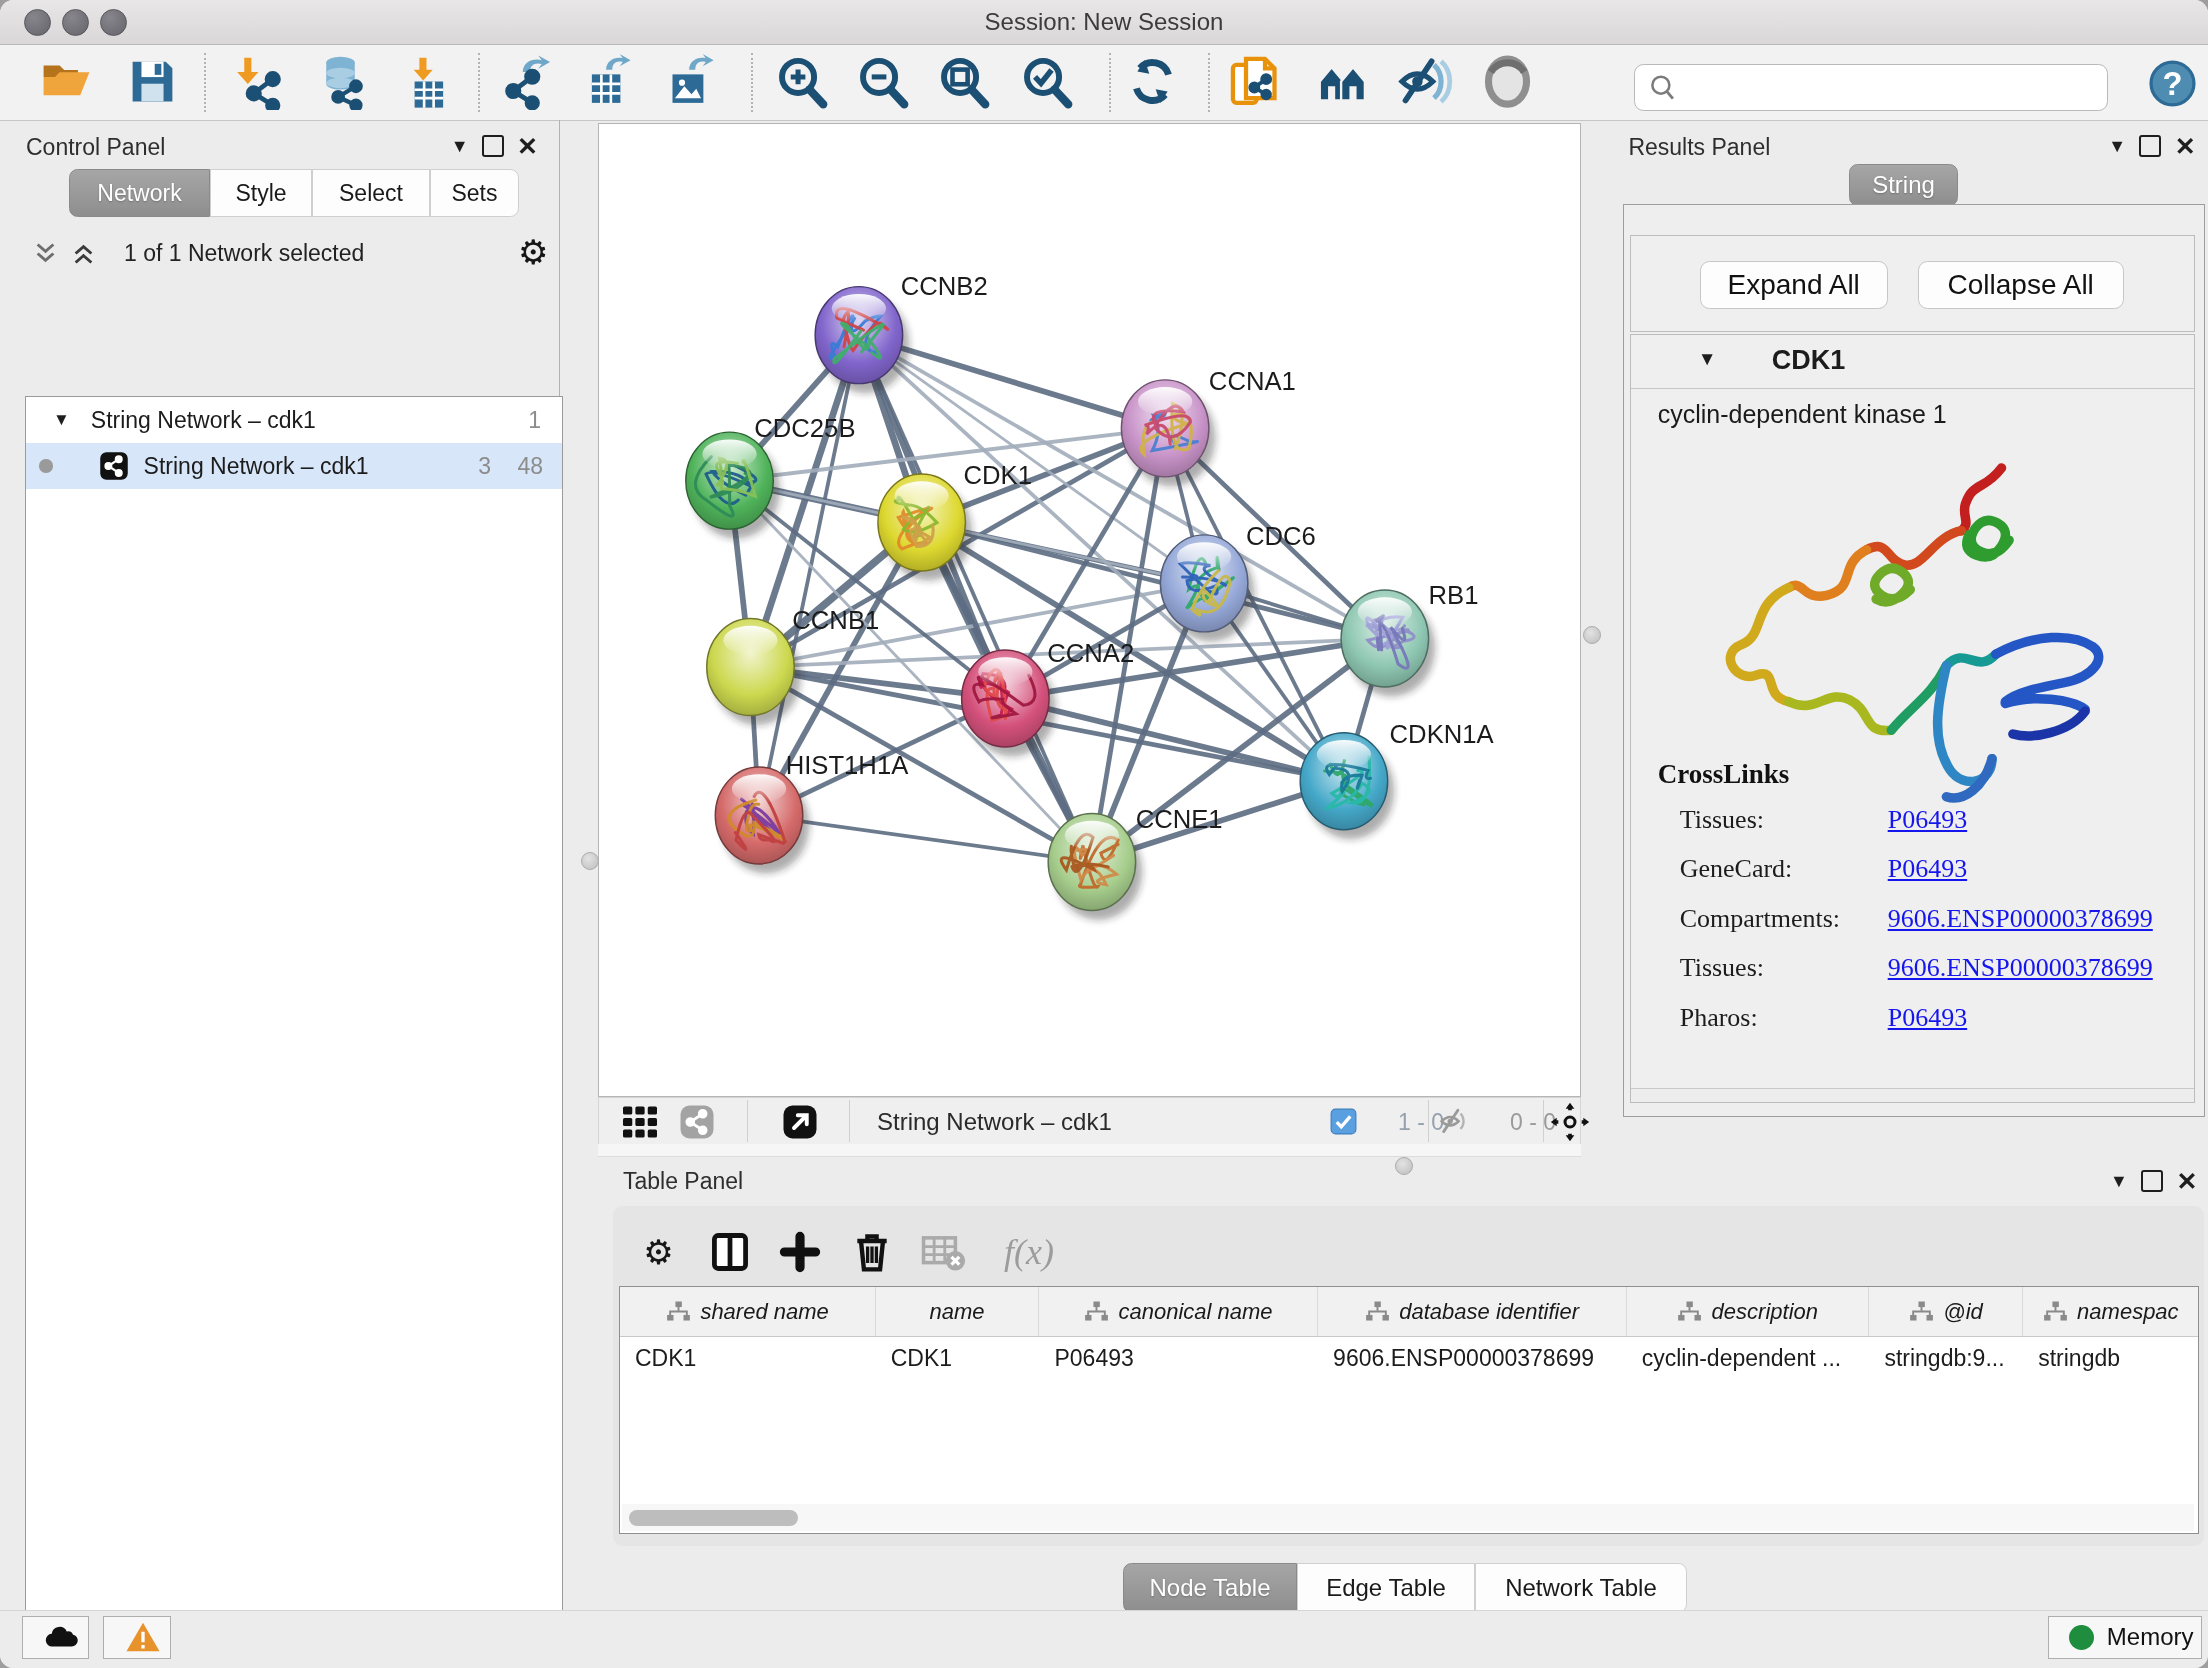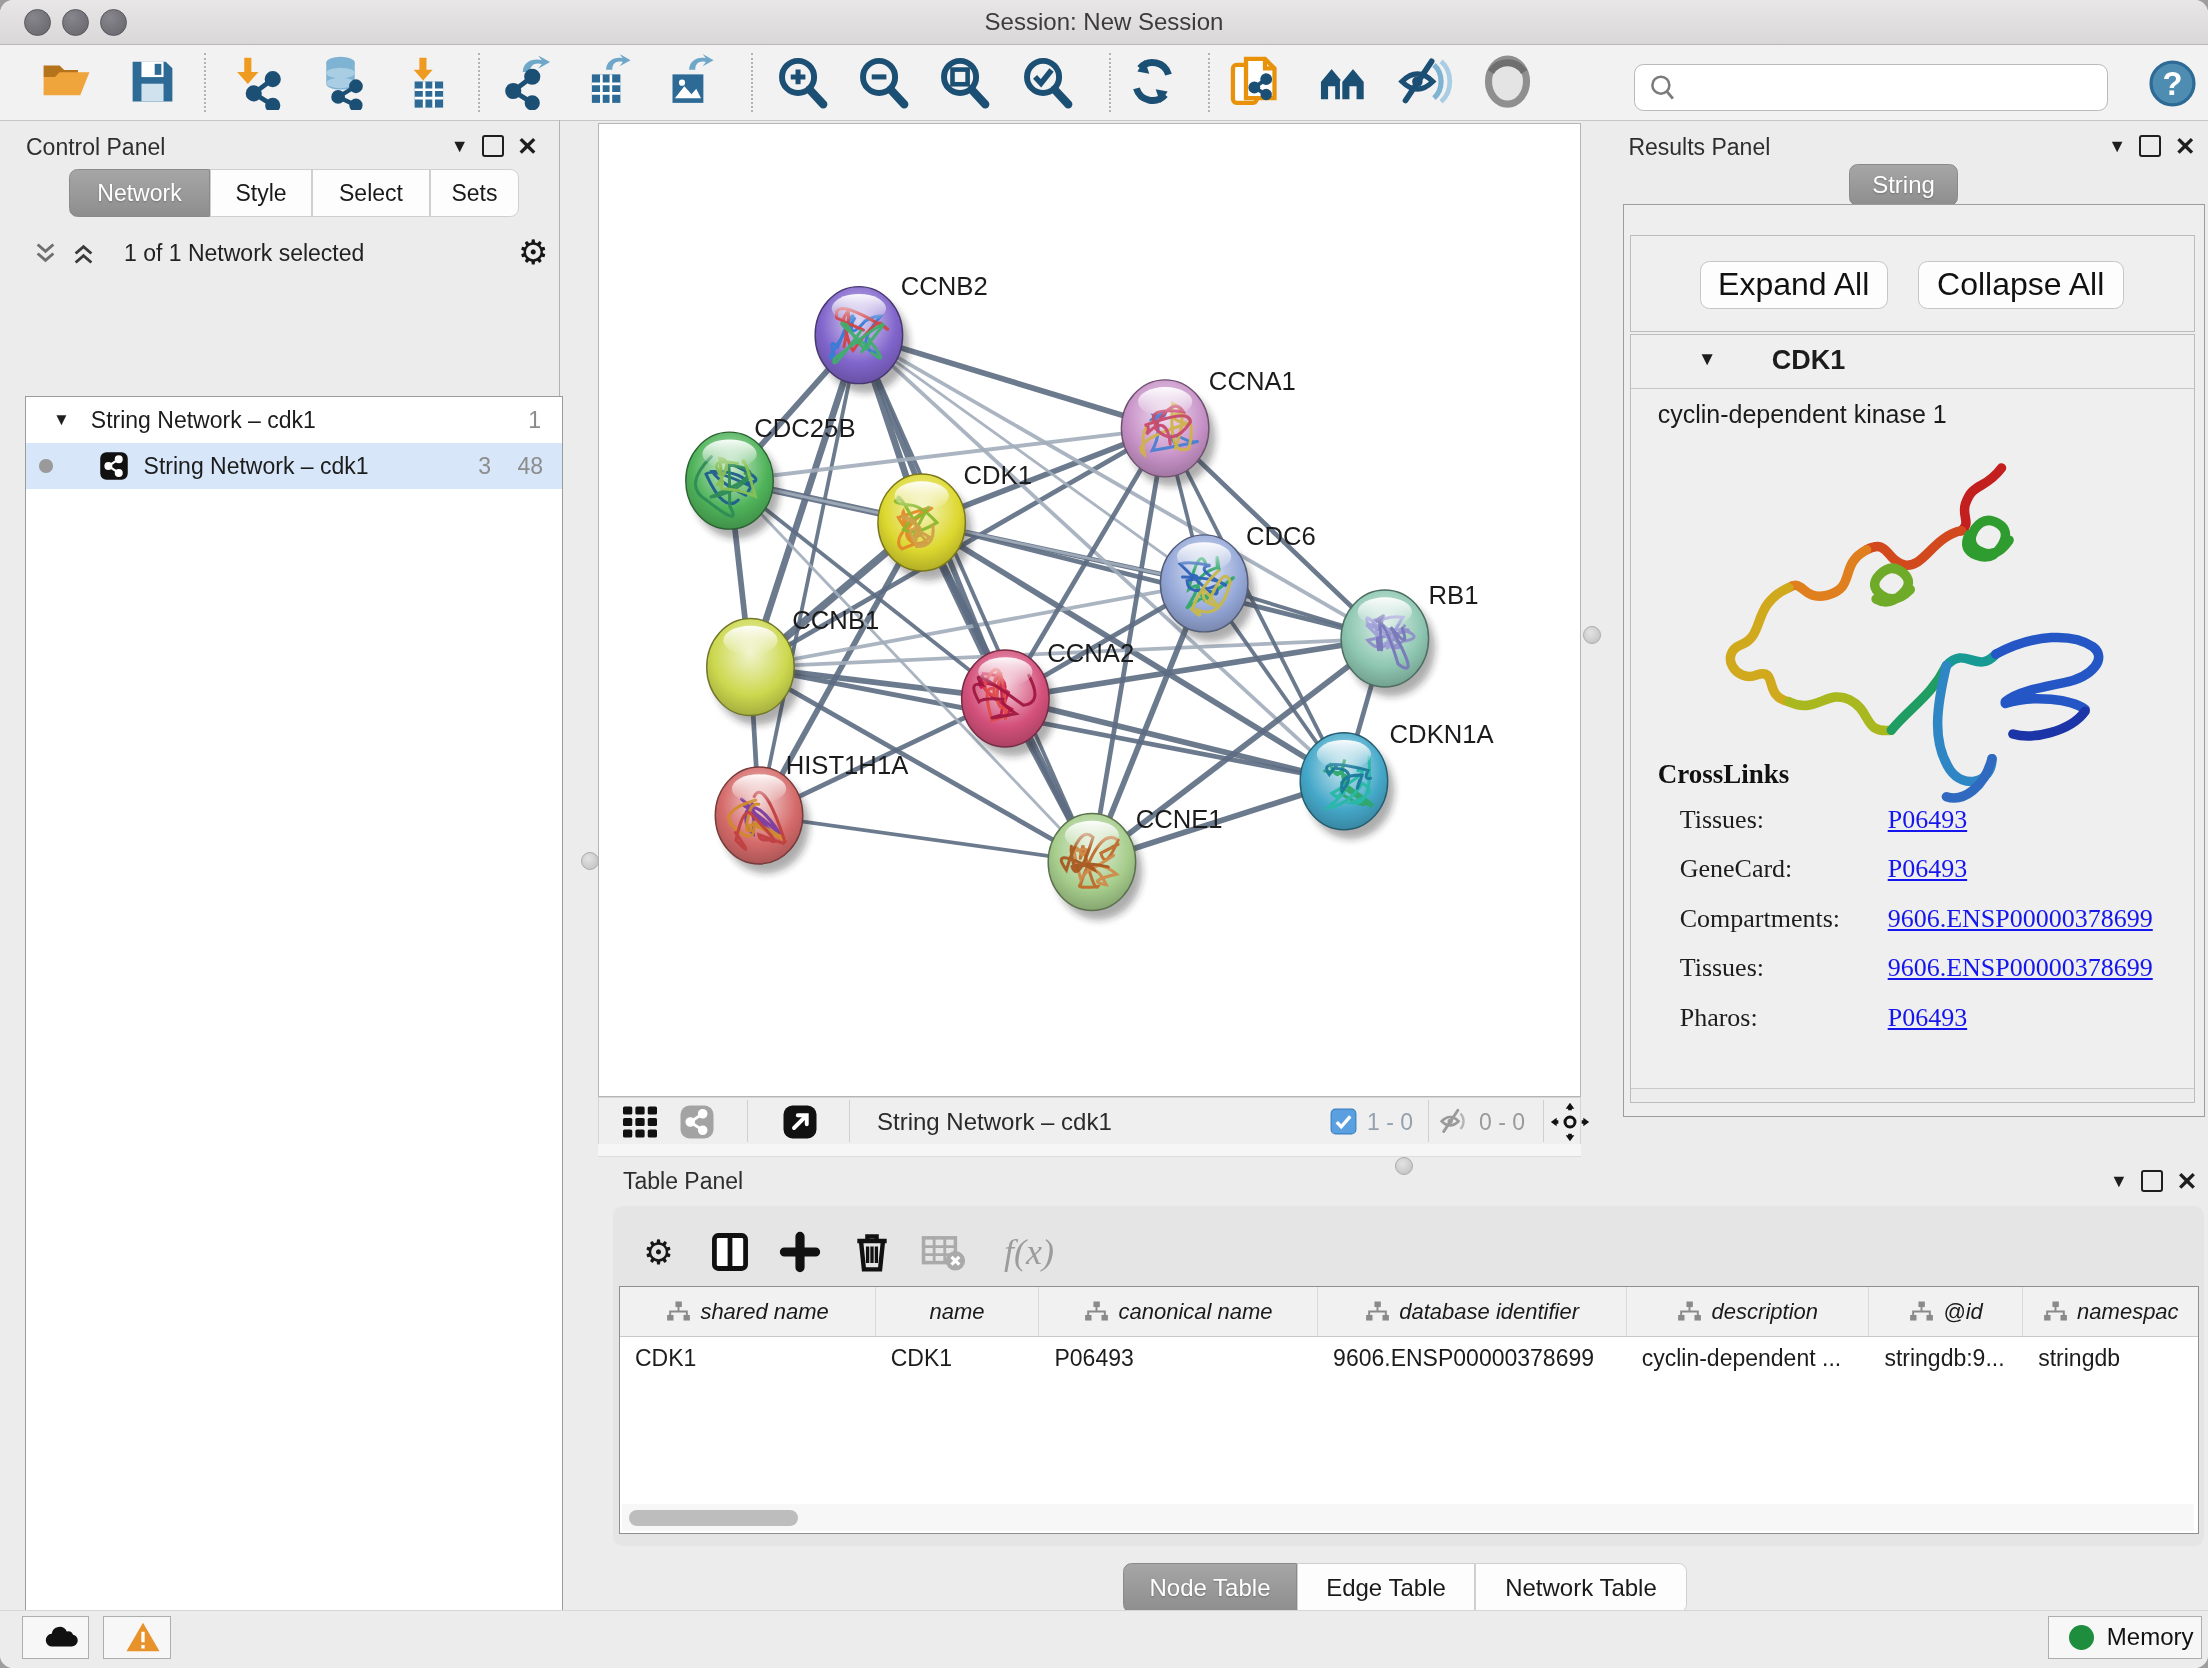--- a/index.html
+++ b/index.html
@@ -47,27 +47,27 @@
 
   
   .canvas{left:598px;top:123px;width:983px;height:974px;background:#fff;border:1px solid #b5b5b5;box-sizing:border-box;}
   .netbar{left:598px;top:1097px;width:983px;height:48px;background:#efefef;border:1px solid #d5d5d5;
           box-sizing:border-box;}
   .netbar-sub{left:598px;top:1144px;width:983px;height:12.4px;background:#f6f6f6;border-bottom:1px solid #dcdcdc;}
   .nsep{position:absolute;top:1.9px;height:42px;border-left:1.9px solid #d0d0d0;}
   .handle{position:absolute;width:16px;height:16px;border-radius:50%;
           background:radial-gradient(circle at 40% 35%,#e3e3e3,#bdbdbd);border:1px solid #ababab;}
   .nettext{position:absolute;font-size:24px;color:#2a2a2a;}
-  .cnt{position:absolute;font-size:23px;color:#95a0ad;}
+  .cnt{position:absolute;font-size:23px;color:#95a0ad;margin-left:31px;}
 
   
   .rbox{left:1623px;top:204px;width:580px;height:911px;background:#eeeeee;border:1.9px solid #9d9d9d;}
   .rsub{position:absolute;left:5.7px;top:29.5px;width:563px;height:95px;background:#efefef;border:1.9px solid #bcbcbc;}
   .rbtn{position:absolute;top:25px;height:46px;background:#fdfdfd;border:1.9px solid #c6c6c6;border-radius:9.5px;
-        font-size:32px;display:flex;align-items:center;justify-content:center;color:#111;}
+        font-size:28px;display:flex;align-items:center;justify-content:center;color:#111;}
   .cdkbox{position:absolute;left:5.7px;top:129px;width:563px;height:767px;border:1.9px solid #bcbcbc;background:#efefef;}
   .cdkhead{position:absolute;left:0;top:0;width:100%;height:53px;border-bottom:1.9px solid #c6c6c6;}
   .xl-heading{font-family:"Liberation Serif",serif;font-weight:bold;font-size:27px;color:#111;}
   .xrow{position:absolute;font-family:"Liberation Serif",serif;font-size:26px;}
   .xlabel{color:#1c1c1c;}
   .xlink{color:#1515ee;text-decoration:underline;}
 
   
   .tp-container{left:613px;top:1206px;width:1591px;height:340px;background:#e5e5e5;border-radius:9.5px;}
   .tbox{left:619px;top:1286px;width:1580px;height:248px;background:#fff;border:1.9px solid #8f8f8f;box-sizing:border-box;}

